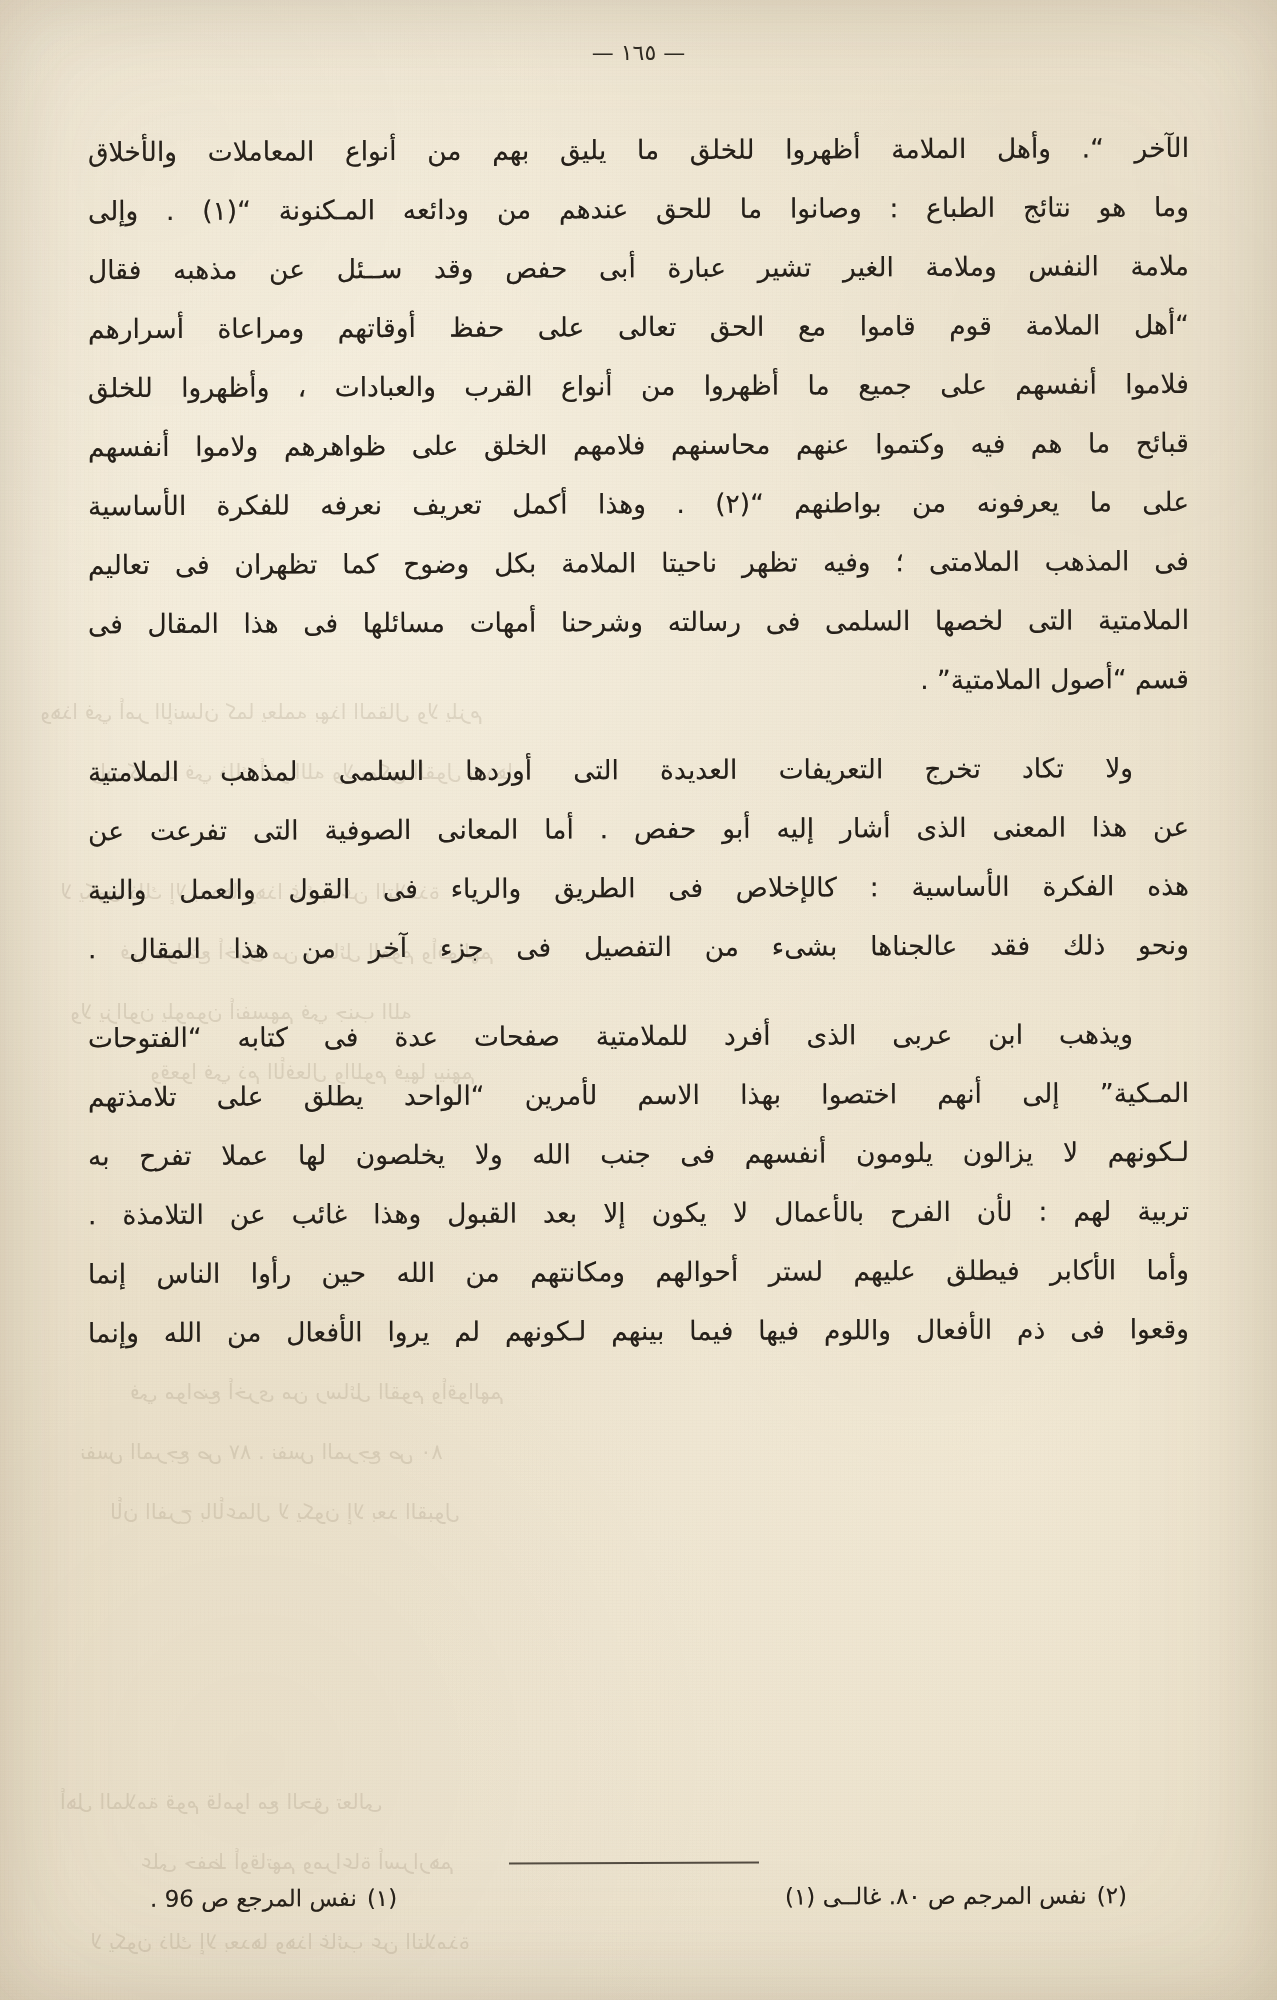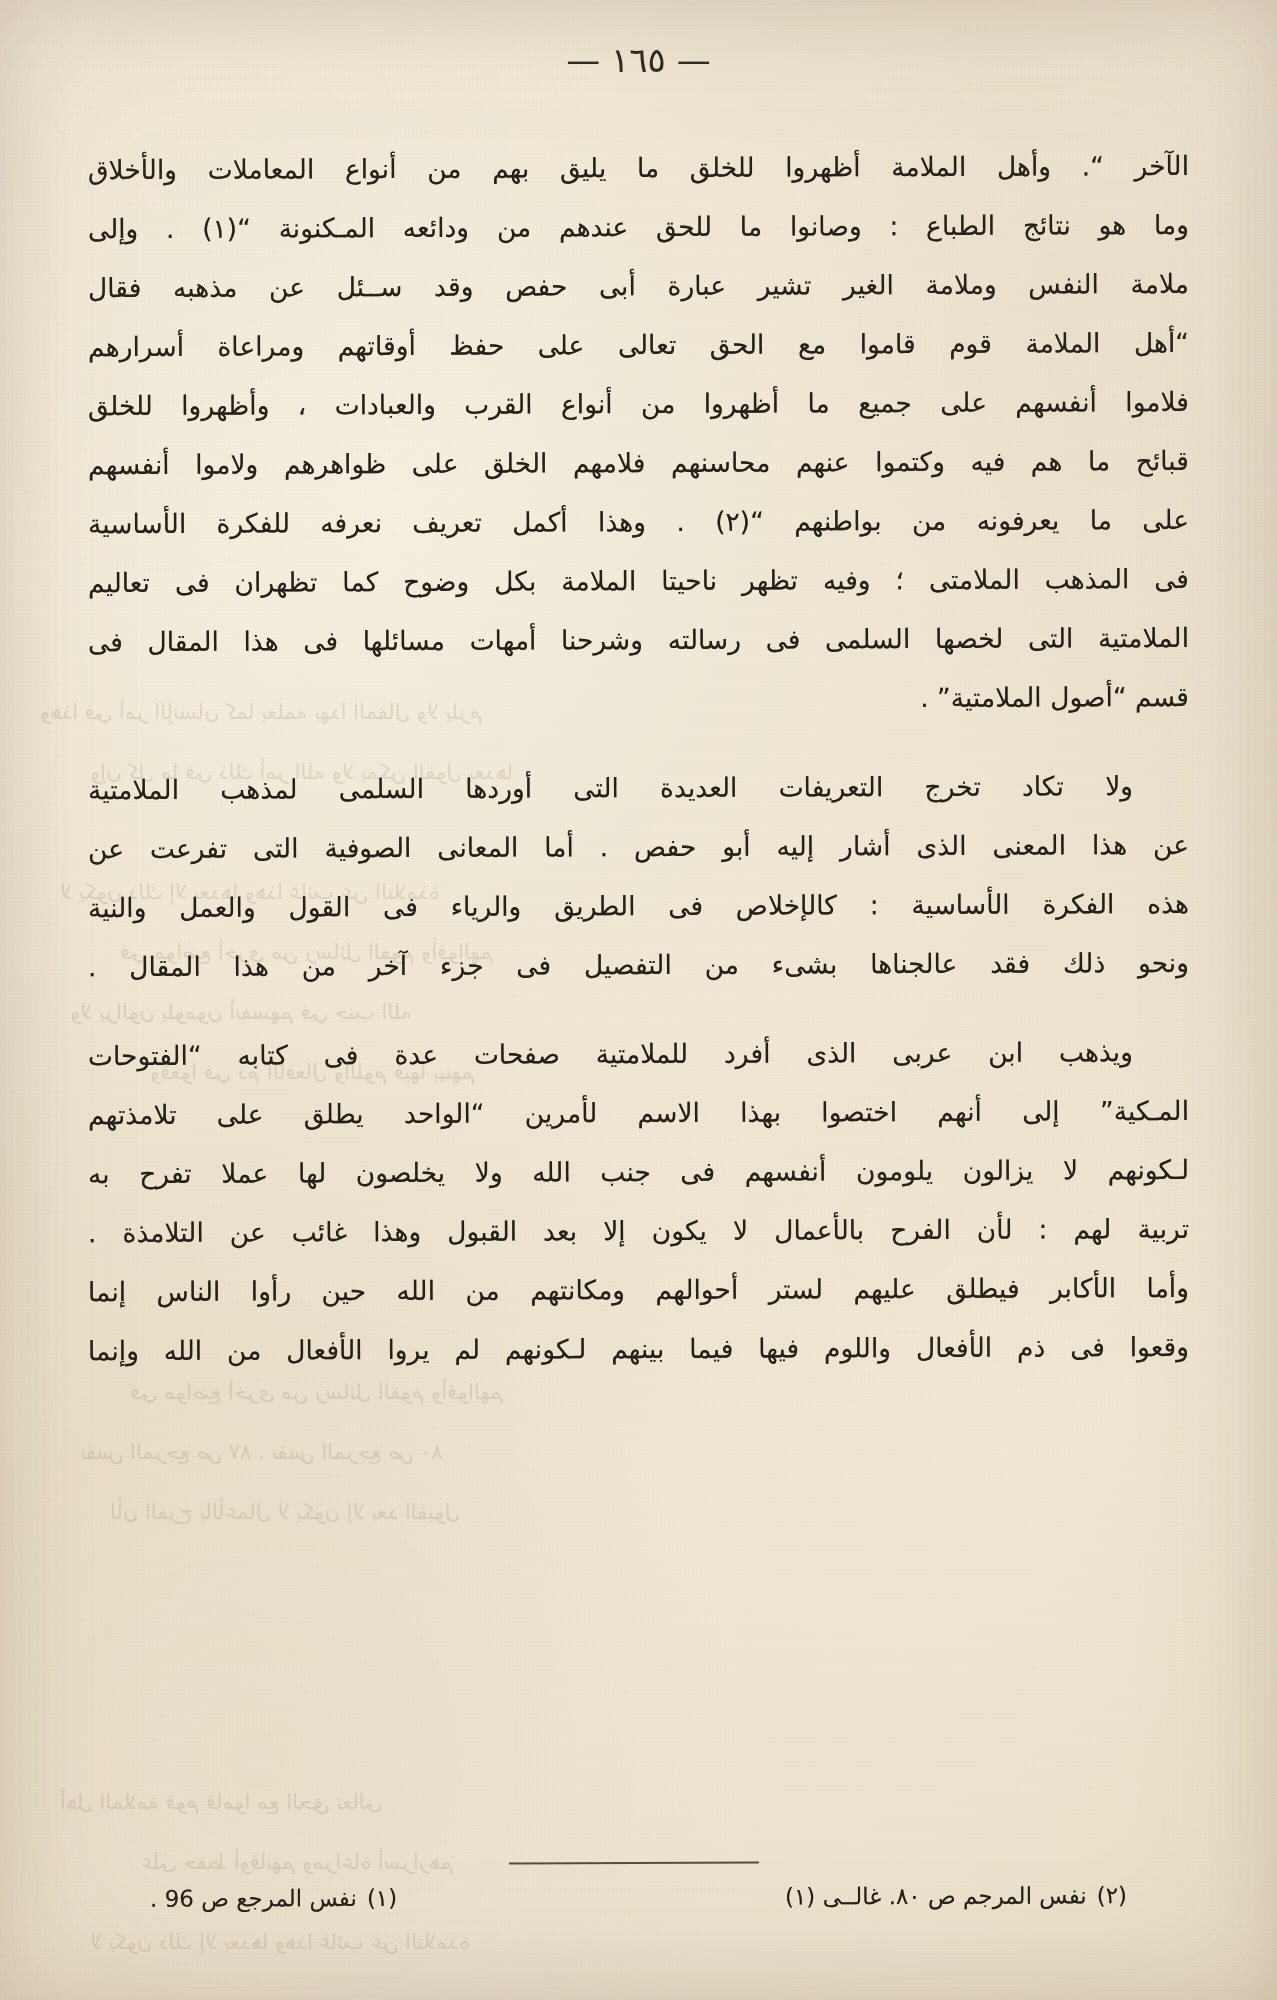--- a/index.html
+++ b/index.html
@@ -61,29 +61,29 @@
     font-size:21px;
     letter-spacing:.5px;
   }
 
   
   #folio{
     position:absolute;
     top:40px;left:0;right:0;
     text-align:center;
     color:#2e2a22;
-    font-size:34px;
+    font-size:22px;
     letter-spacing:4px;
     font-family:"DejaVu Sans","Liberation Sans",sans-serif;
   }
 
   
   #textblock{
     position:absolute;
-    top:136px;
+    top:118px;
     right:88px;
     left:88px;
     color:#241f19;
   }
   .para{ margin:0 0 4px 0; }
   .para.indent .line:first-child{ padding-right:56px; }
 
   .line{
     display:block;
     font-size:26.5px;

